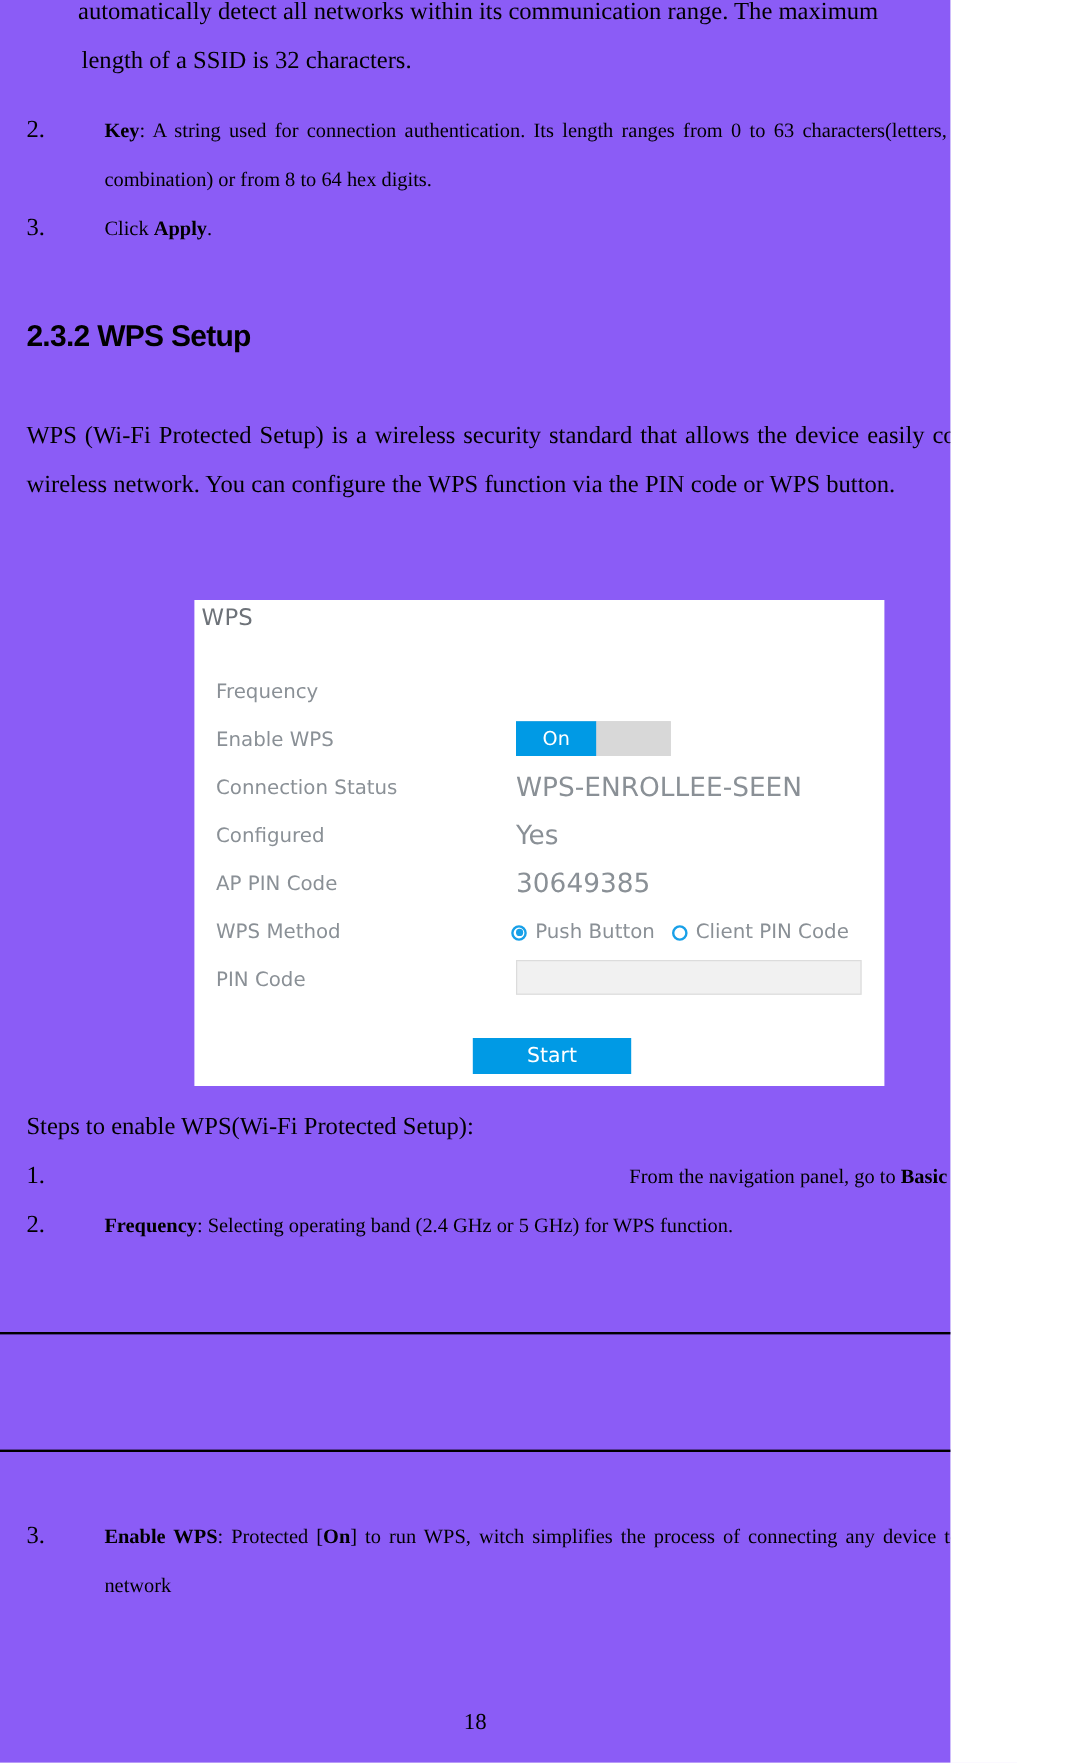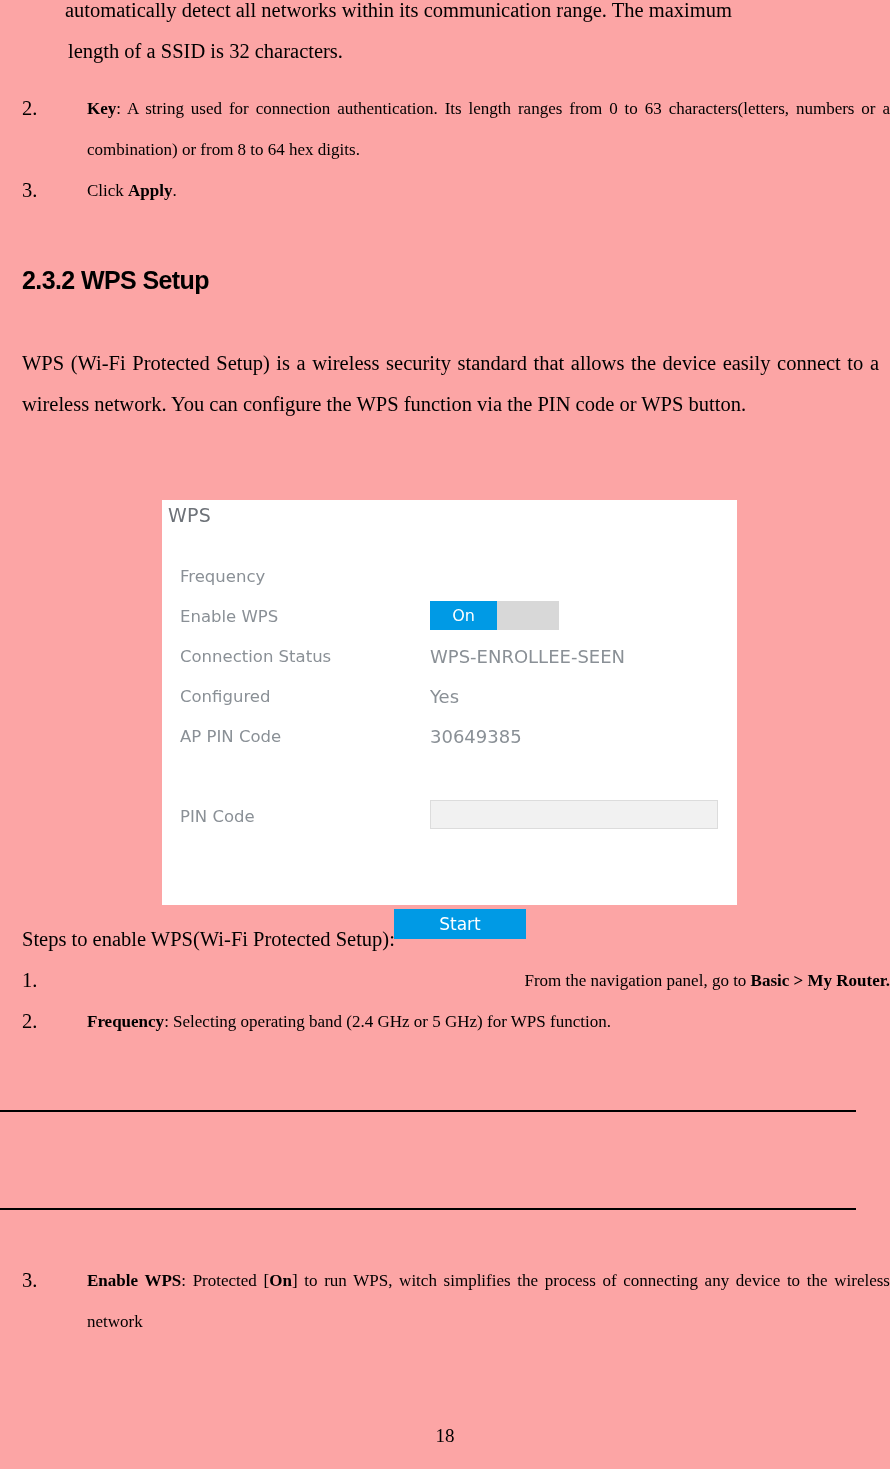--- a/index.html
+++ b/index.html
@@ -3,26 +3,27 @@
 <meta charset="utf-8">
 <title>WPS Setup</title>
 <style>
   html, body {
     margin: 0;
     padding: 0;
     background: #ffffff;
   }
   .page {
     position: relative;
-    width: 890px;
+    width: 776px;
     height: 1469px;
-    background: #fca5a5;
+    background: #8b5cf6;
     font-family: "Liberation Serif", "DejaVu Serif", serif;
     color: #000000;
     overflow: hidden;
+    padding-left: 16px;
   }
 
   
   .doc-text {
     position: absolute;
     font-family: "Liberation Serif", "DejaVu Serif", serif;
     font-size: 20.5px;
     line-height: 41px;
     color: #000;
   }
@@ -87,21 +88,21 @@
     top: 0;
     font-size: 16.5px;
     line-height: 30px;
     color: #8a9096;
     white-space: nowrap;
   }
   .ui-value {
     position: absolute;
     left: 268px;
     top: 0;
-    font-size: 18px;
+    font-size: 22px;
     line-height: 30px;
     color: #8a9096;
     white-space: nowrap;
   }
   .ui-select {
     position: absolute;
     left: 268px;
     top: -2px;
     width: 288px;
     height: 30px;
@@ -224,21 +225,20 @@
     color: #ffffff;
     font-size: 17px;
     font-weight: normal;
     display: flex;
     align-items: center;
     justify-content: center;
     border: none;
     font-family: "DejaVu Sans", "Liberation Sans", sans-serif;
     padding: 0;
     cursor: pointer;
-    margin-top: 44px;
   }
 
   
   .note-rule {
     position: absolute;
     left: 0;
     height: 0;
     border-top: 2px solid #000;
   }
   .note-text {
@@ -310,20 +310,33 @@
     <div class="ui-row" style="top:182px;">
       <span class="ui-label">Configured</span>
       <span class="ui-value">Yes</span>
     </div>
 
     <div class="ui-row" style="top:222px;">
       <span class="ui-label">AP PIN Code</span>
       <span class="ui-value">30649385</span>
     </div>
 
+    <div class="ui-row" style="top:262px;">
+      <span class="ui-label">WPS Method</span>
+      <div class="ui-radios">
+        <label class="radio-item">
+          <span class="radio-dot checked"></span>
+          <span>Push Button</span>
+        </label>
+        <label class="radio-item">
+          <span class="radio-dot"></span>
+          <span>Client PIN Code</span>
+        </label>
+      </div>
+    </div>
 
     <div class="ui-row" style="top:302px;">
       <span class="ui-label">PIN Code</span>
       <input class="ui-input" type="text" value="" style="">
     </div>
 
     <button class="ui-start" style="left:232px; top:365px;">Start</button>
   </div>
 
   <div class="doc-text" style="left:22px; top:919px; width:857px;">Steps to enable WPS(Wi-Fi Protected Setup):</div>

